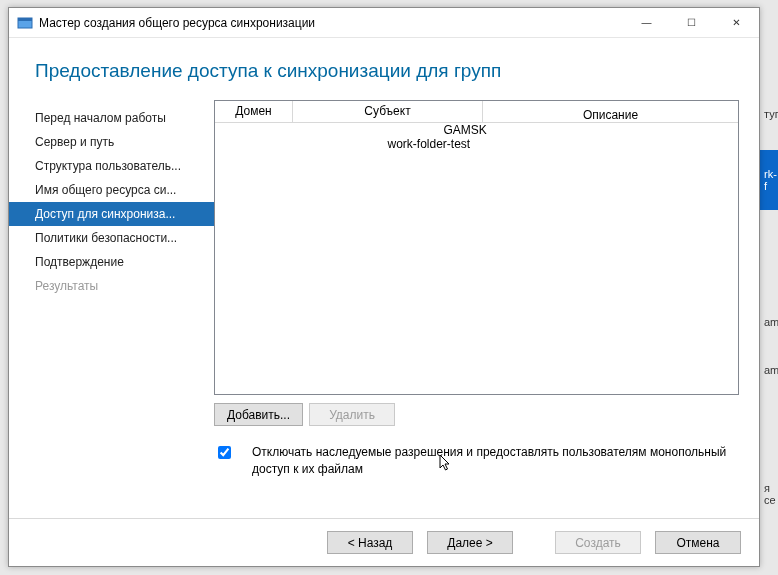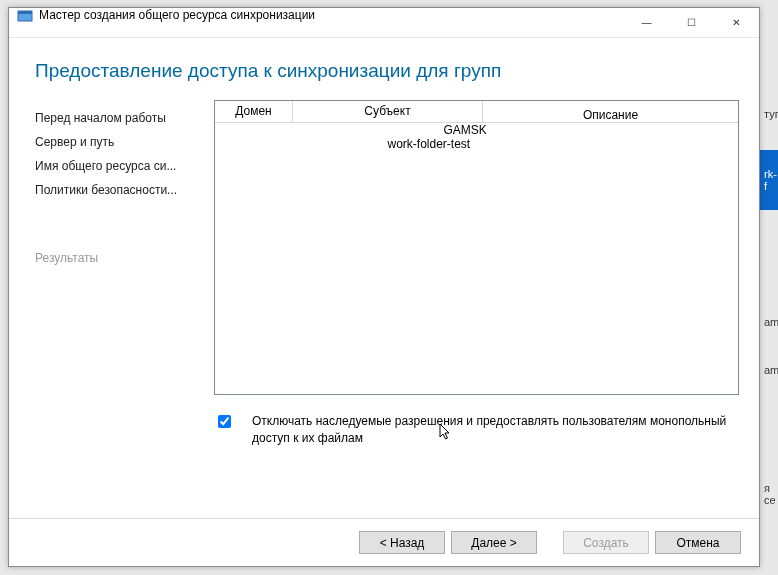--- a/index.html
+++ b/index.html
@@ -40,21 +40,21 @@
     height: 560px;
     background: #fff;
     border: 1px solid #8a8a8a;
     box-shadow: 0 0 6px rgba(0,0,0,.25);
     display: flex;
     flex-direction: column;
   }
   .titlebar {
     height: 30px;
     display: flex;
-    align-items: flex-start;
+    align-items: center;
     border-bottom: 1px solid #e6e6e6;
   }
   .titlebar-icon {
     width: 16px; height: 16px;
     margin: 0 6px 0 8px;
     display: flex; align-items: center; justify-content: center;
   }
   .titlebar-title {
     flex: 1;
     font-size: 12px;
@@ -93,21 +93,20 @@
     overflow: hidden;
     text-overflow: ellipsis;
     cursor: default;
   }
   .step.active {
     background: #1e6fb6;
     color: #fff;
   }
   .step.disabled {
     color: #9a9a9a;
-    margin-top: 44px;
   }
 
   .content {
     flex: 1;
     display: flex;
     flex-direction: column;
   }
 
   .table-wrap {
     border: 1px solid #828790;
@@ -184,21 +183,21 @@
     top: 10px;
     pointer-events: none;
   }
 
   .footer {
     border-top: 1px solid #d9d9d9;
     height: 48px;
     display: flex;
     align-items: center;
     justify-content: flex-end;
-    gap: 6px;
+    gap: 14px;
     padding-right: 18px;
   }
   .footer .btn { min-width: 86px; }
   .footer .spacer { width: 14px; }
 </style>
 </head>
 <body>
 
 <div class="backdrop-text" style="top:106px">туп</div>
 <div class="backdrop-stripe" style="top:150px">rk-f</div>
@@ -220,39 +219,46 @@
     <div class="win-btn">☐</div>
     <div class="win-btn close">✕</div>
   </div>
 
   <div class="page-title">Предоставление доступа к синхронизации для групп</div>
 
   <div class="body">
     <div class="steps">
       <div class="step">Перед началом работы</div>
       <div class="step">Сервер и путь</div>
+      <div class="step">Структура пользователь...</div>
       <div class="step">Имя общего ресурса си...</div>
+      <div class="step active">Доступ для синхрониза...</div>
       <div class="step">Политики безопасности...</div>
+      <div class="step">Подтверждение</div>
       <div class="step disabled">Результаты</div>
     </div>
 
     <div class="content">
       <div class="table-wrap">
         <div class="thead">
           <div class="th col-domain">Домен</div>
           <div class="th col-subject">Субъект</div>
           <div class="th col-desc">Описание</div>
         </div>
         <div class="trow">
           <div class="td col-domain">GAMSK</div>
           <div class="td col-subject">work-folder-test</div>
           <div class="td col-desc"></div>
         </div>
       </div>
 
+      <div class="table-buttons">
+        <button class="btn">Добавить...</button>
+        <button class="btn" disabled="">Удалить</button>
+      </div>
 
       <div class="checkbox-row">
         <input type="checkbox" checked="" style="">
         <label>Отключать наследуемые разрешения и предоставлять пользователям монопольный доступ к их файлам</label>
         <span class="cursor">
           <svg width="14" height="18" viewBox="0 0 14 18">
             <path d="M1 1 L1 14 L4 11 L6.5 16 L8.5 15 L6 10 L10 10 Z" fill="#fff" stroke="#000" stroke-width="1"></path>
           </svg>
         </span>
       </div>

